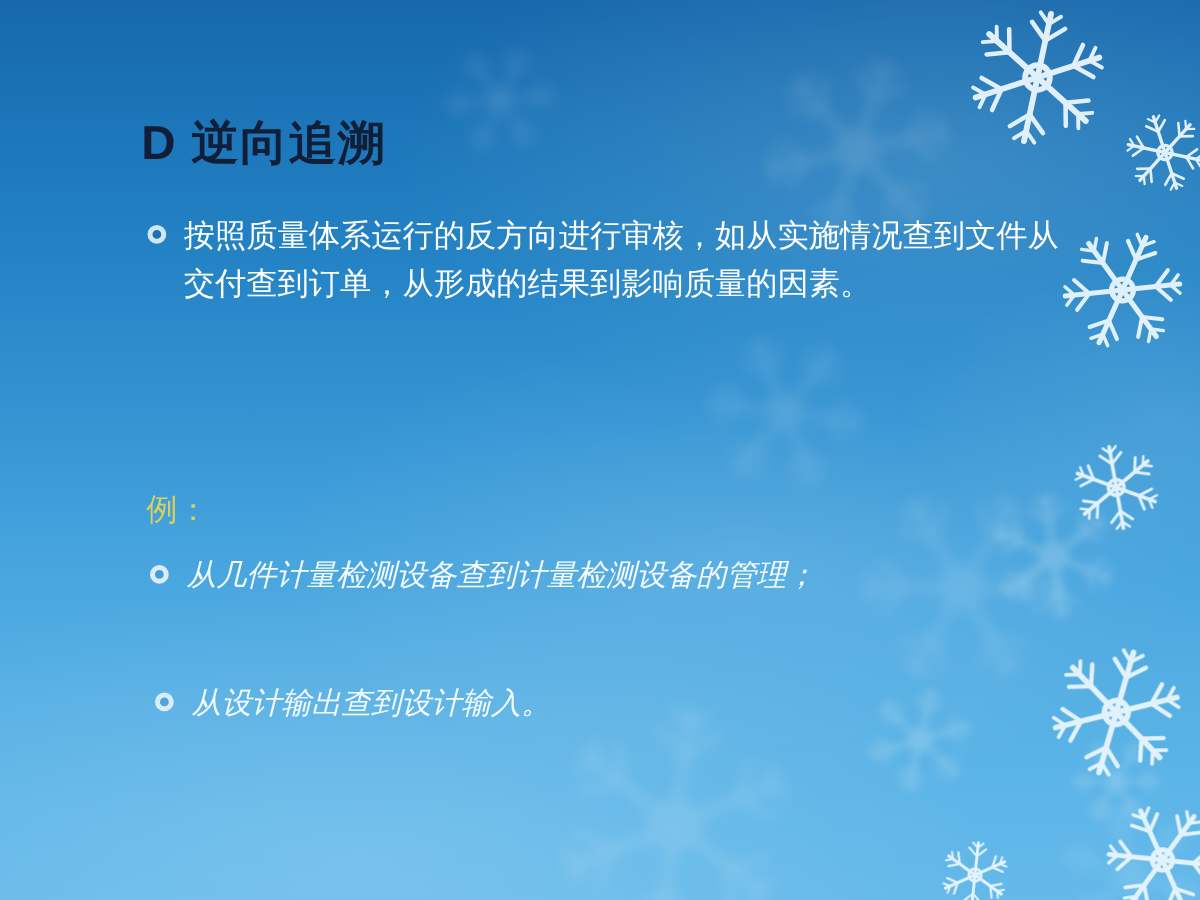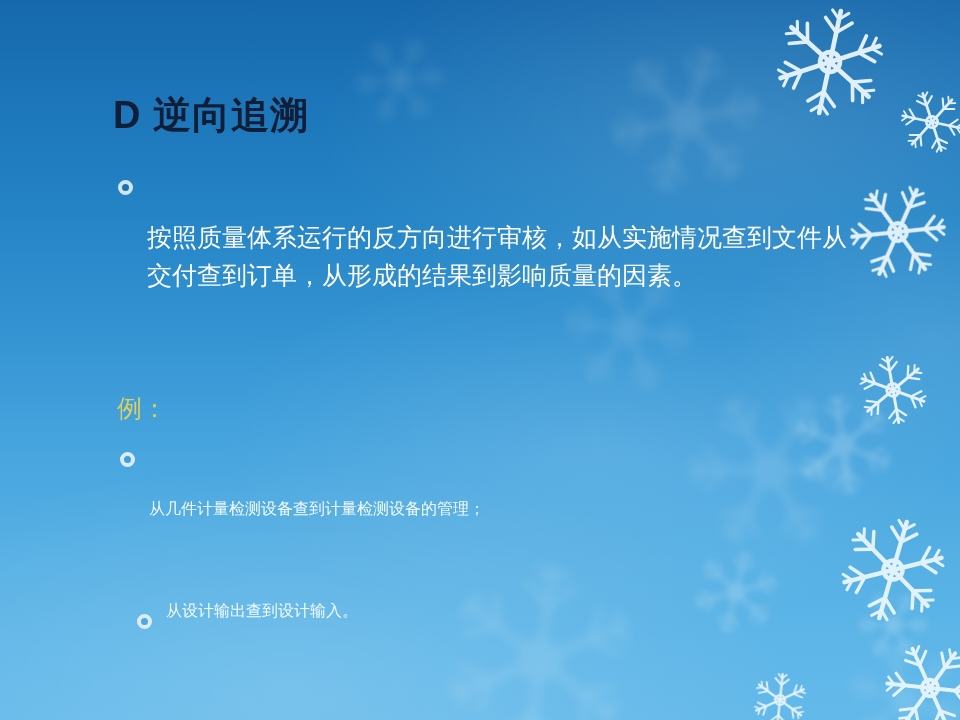--- a/index.html
+++ b/index.html
@@ -80,44 +80,44 @@
     background: rgba(23,102,164,0.55);
   }
   .bullet-mark.pale {
     border-color: #d9ecf7;
     background: rgba(60,150,205,0.5);
   }
   .bullet-text {
     color: #ffffff;
     font-size: 25px;
     line-height: 38px;
-    margin-top: 48px;
   }
 
   #b1 { left: 118px; top: 170px; width: 740px; }
   #b1 .bullet-text { width: 712px; }
   #b2 { left: 118px; top: 289px; }
 
   #example-label {
     position: absolute;
     left: 117px;
     top: 391px;
     color: #dbcf5d;
     font-size: 25px;
     line-height: 34px;
   }
 
   #b3 { left: 120px; top: 443px; }
   #b4 { left: 120px; top: 494px; }
-  #b5 { left: 137px; top: 545px; align-items: flex-end; }
+  #b5 { left: 124px; top: 545px; }
   #b3 .bullet-mark, #b4 .bullet-mark, #b5 .bullet-mark { margin-top: 9px; }
   #b3 .bullet-text, #b4 .bullet-text, #b5 .bullet-text {
-    font-size: 16px;
+    font-size: 24px;
     line-height: 36px;
     color: #f4fbff;
+    font-style: italic;
   }
 </style>
 </head>
 <body>
 
 <div id="slide">
 
   <svg class="snowlayer" viewBox="0 0 960 720" aria-hidden="true">
     <defs>
       <g id="flake">

